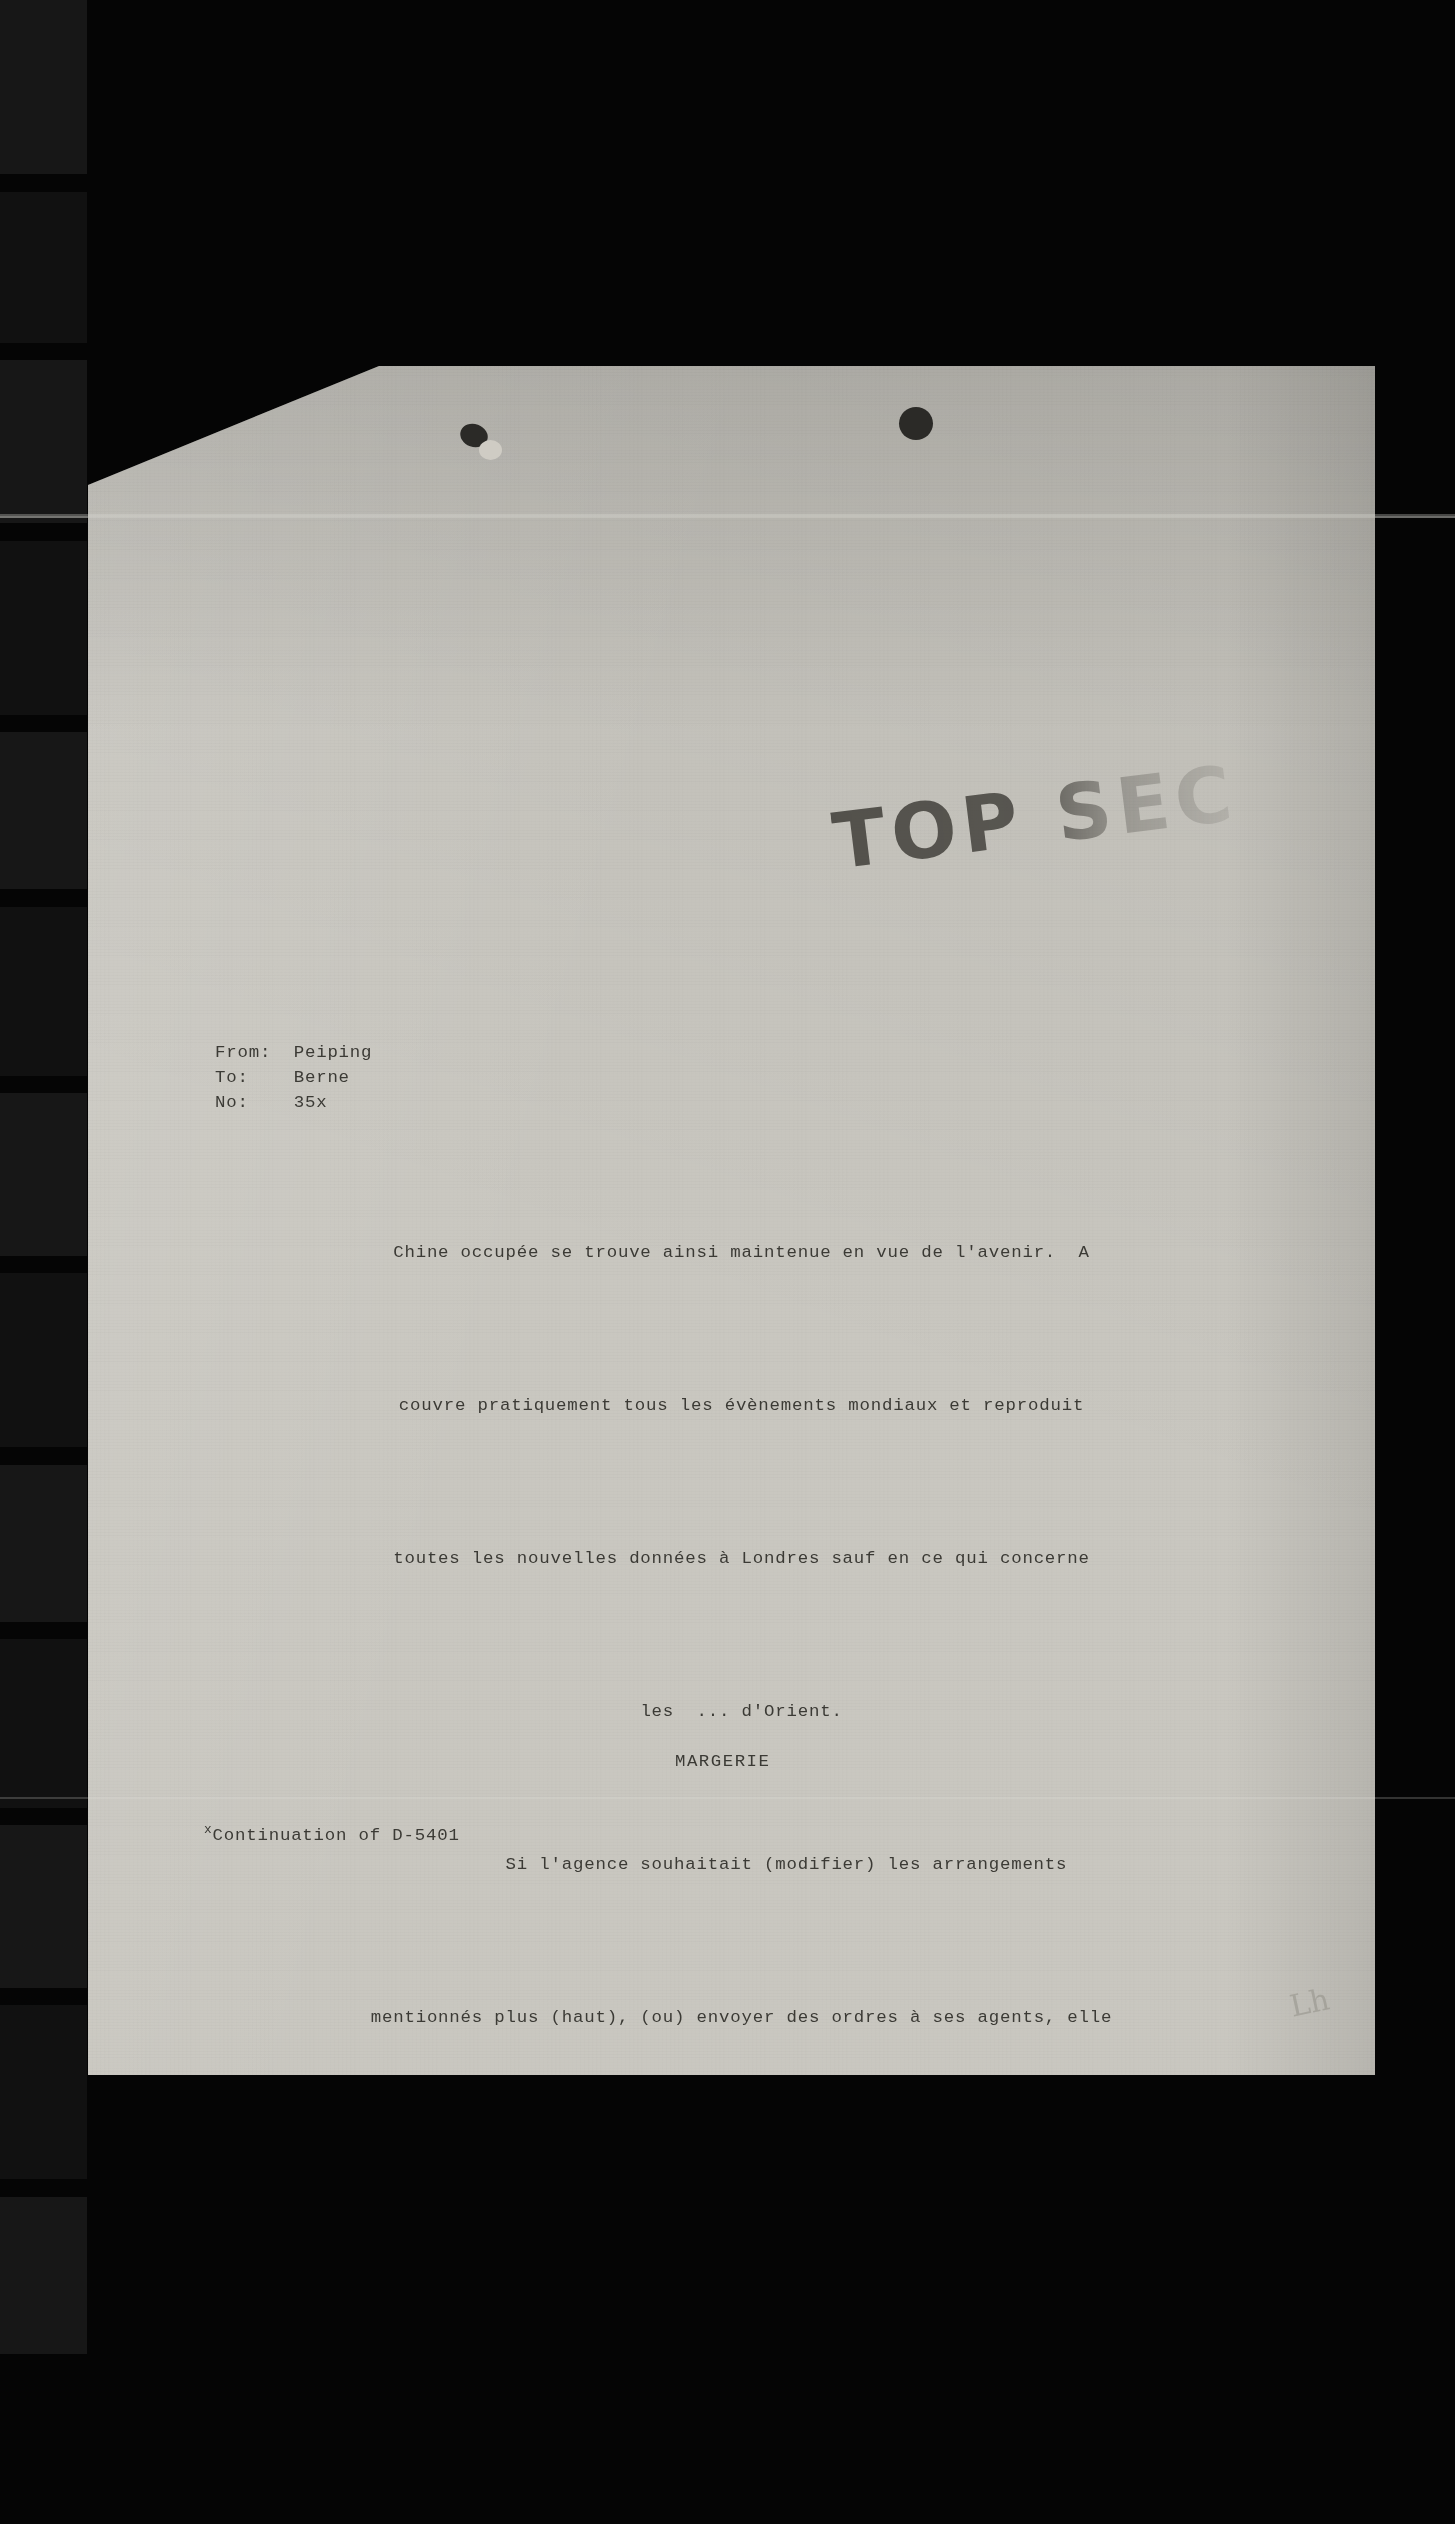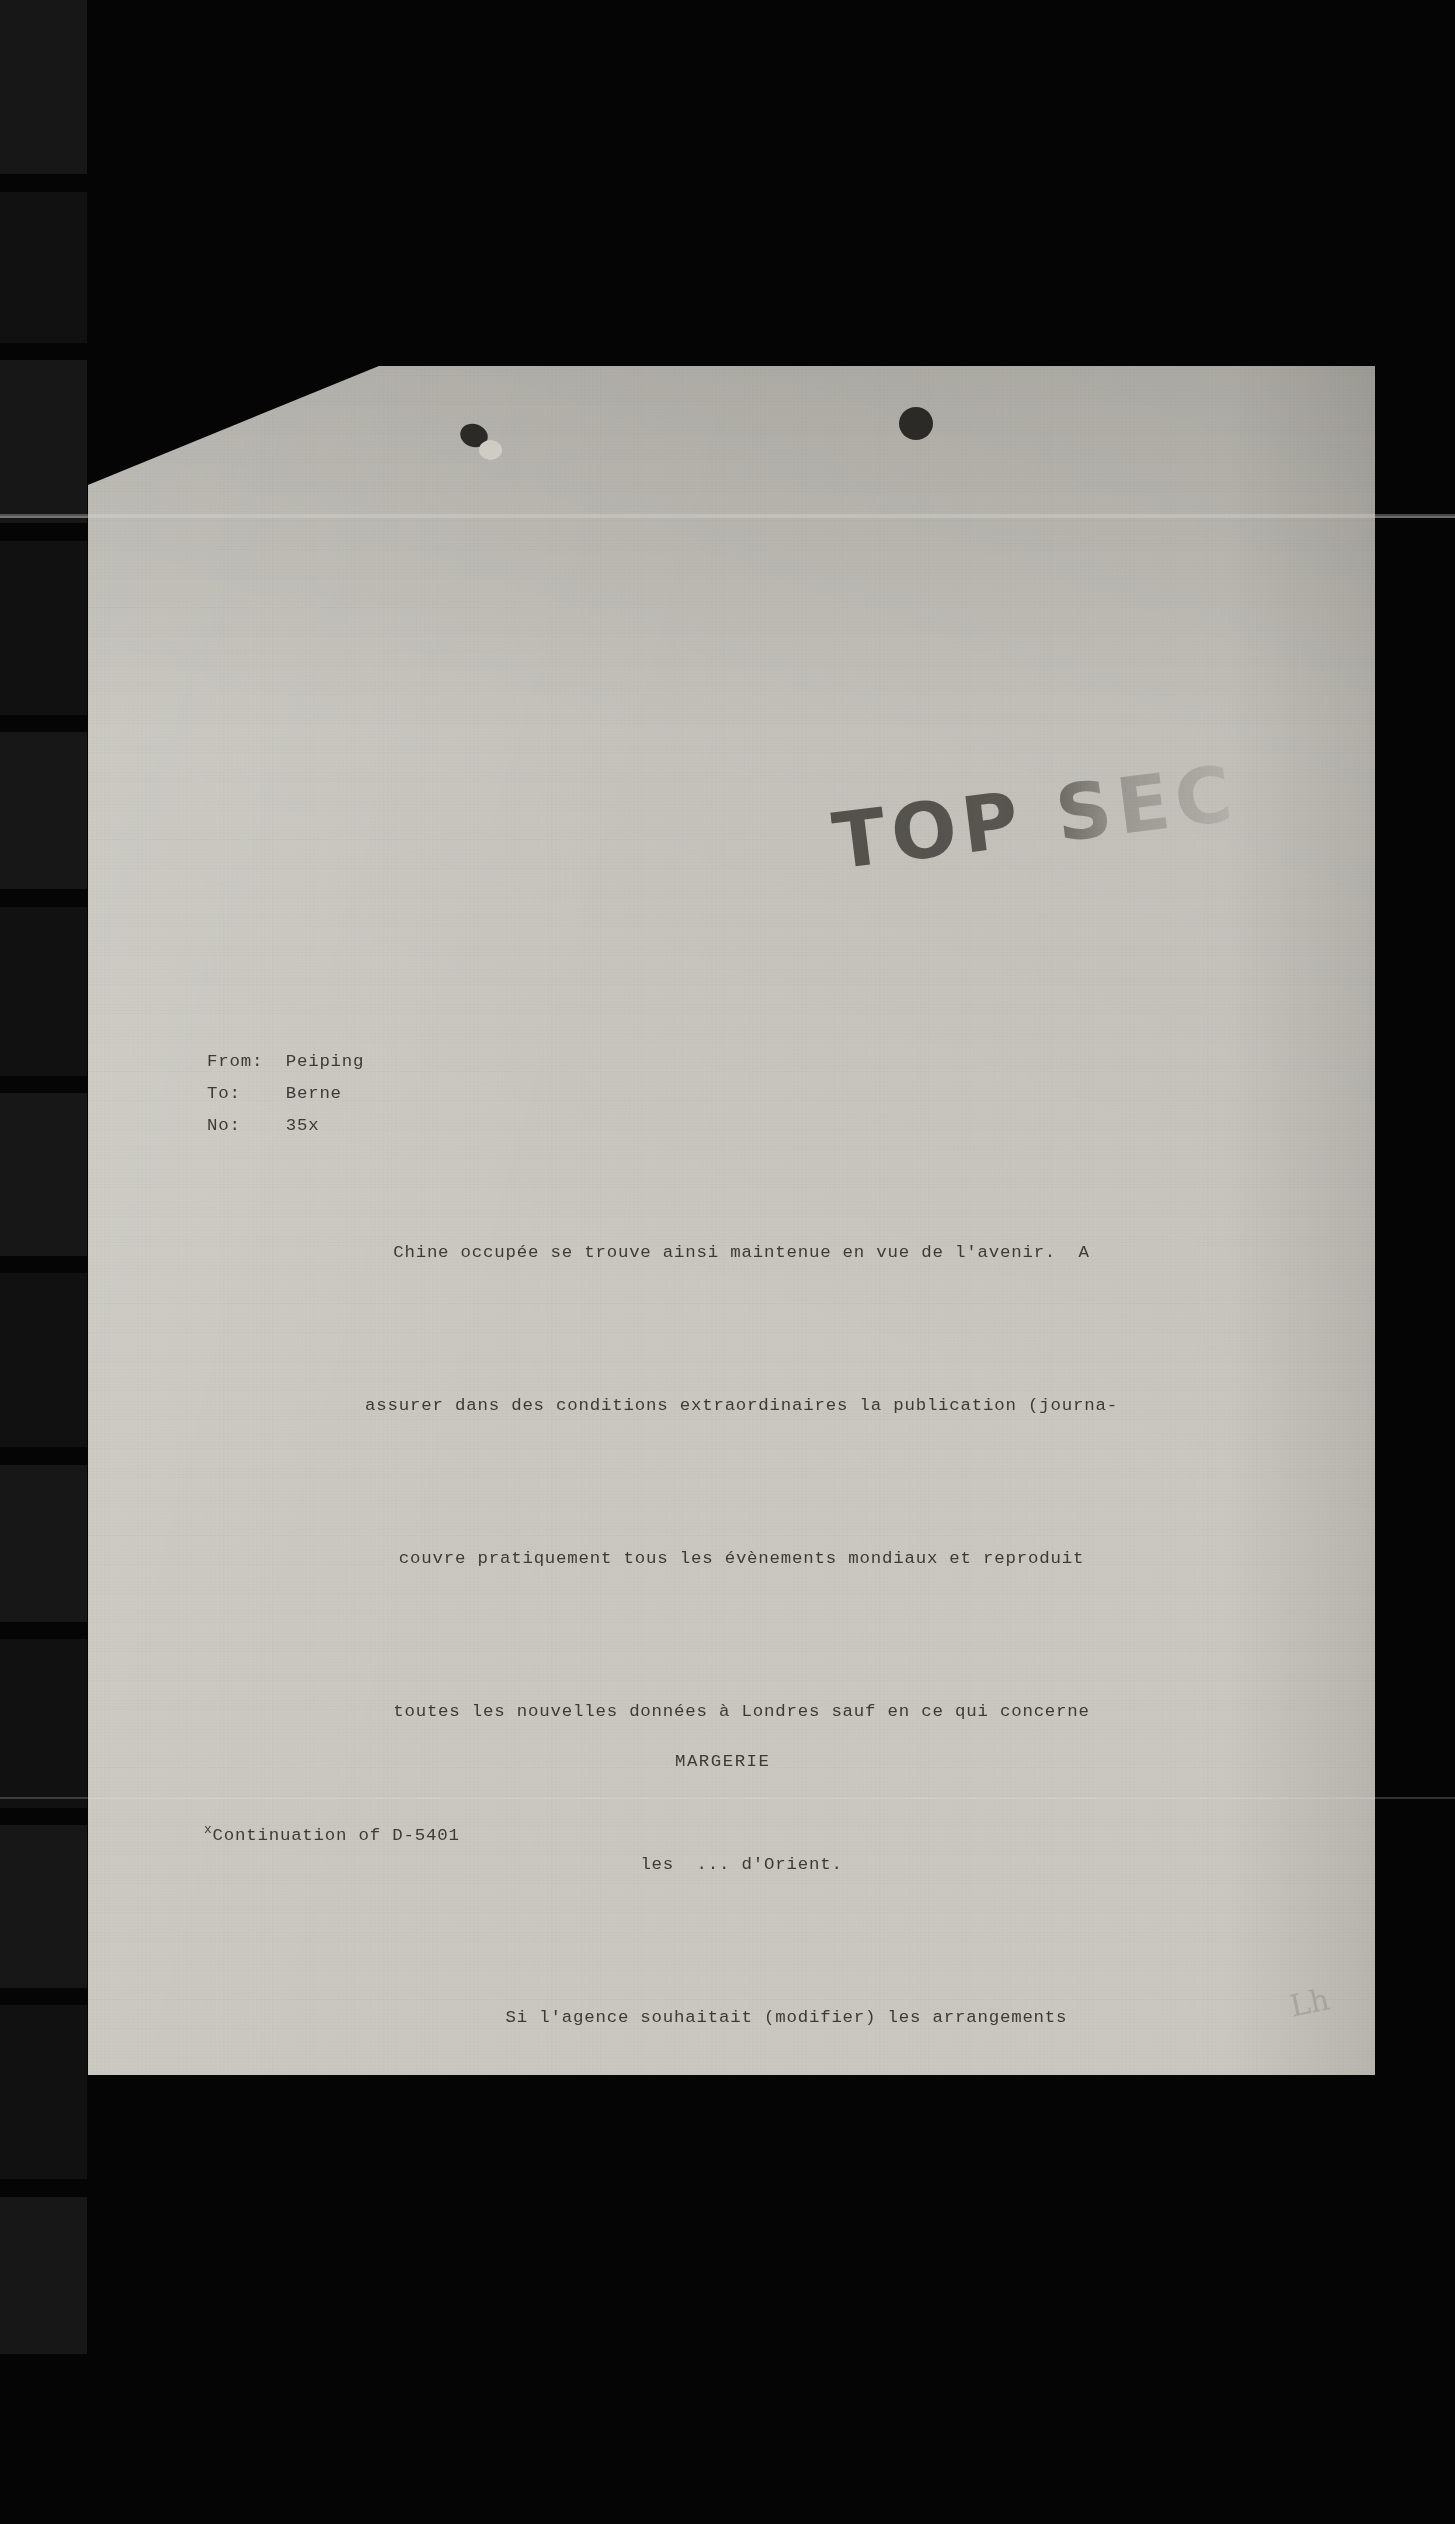--- a/index.html
+++ b/index.html
@@ -117,21 +117,21 @@
     position: absolute;
     font-family: "Liberation Mono", "DejaVu Sans Mono", monospace;
     font-size: 17.4px;
     letter-spacing: 0.8px;
     color: #31302b;
     white-space: pre;
     opacity: 0.93;
   }
   .faint { opacity: 0.72; }
 
-  #header-left { left: 119px; top: 674px; line-height: 32px; margin-top: 6px; }
+  #header-left { left: 127px; top: 674px; line-height: 25px; }
   #header-right { left: 805px; top: 674px; line-height: 27px; }
 
   #body-block {
     position: absolute;
     left: 119px;
     top: 759px;
     width: 1069px;
     line-height: 51px;
   }
   #body-block .line { display: block; white-space: pre; text-align: center; }
@@ -203,21 +203,20 @@
 
     <div id="stamp">TOP SEC</div>
 
     <div class="typed" id="header-left"><span><span>From:</span>  <span>Peiping</span></span>
 <span><span>To:</span>    <span>Berne</span></span>
 <span><span>No:</span>    <span>35x</span></span></div>
 
 
     <div class="typed" id="body-block">
       <span class="line">Chine occupée se trouve ainsi maintenue en vue de l'avenir.  A</span>
-      <span class="line">assurer dans des conditions extraordinaires la publication (journa-</span>
       <span class="line">couvre pratiquement tous les évènements mondiaux et reproduit</span>
       <span class="line">toutes les nouvelles données à Londres sauf en ce qui concerne</span>
       <span class="line">les  ... d'Orient.</span>
       <span class="line">        Si l'agence souhaitait (modifier) les arrangements</span>
       <span class="line">mentionnés plus (haut), (ou) envoyer des ordres à ses agents, elle</span>
       
       
     </div>
 
     <div class="typed" id="signature">MARGERIE</div>

